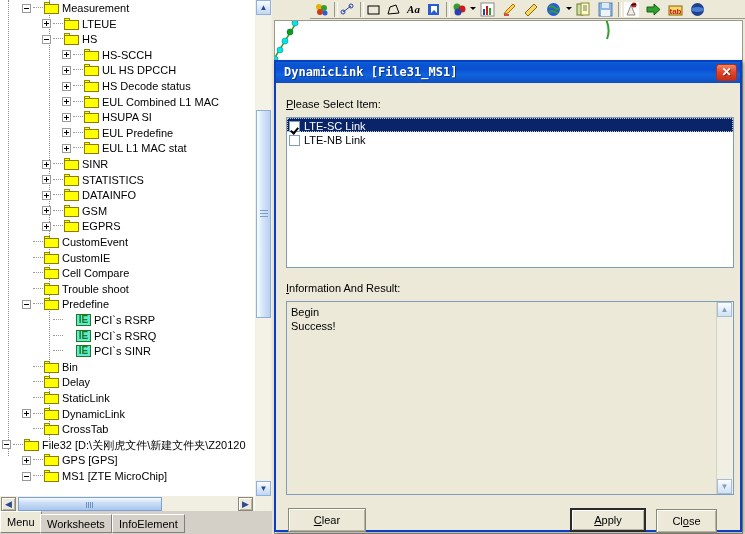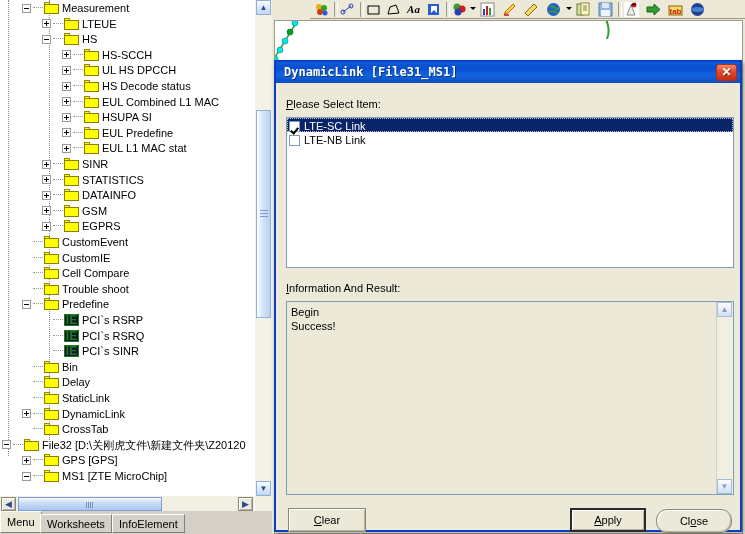--- a/index.html
+++ b/index.html
@@ -17,23 +17,23 @@
   .row{position:relative;height:15.6px;line-height:15.6px;white-space:nowrap;font-size:11px;color:#000;}
   .row .lbl{display:inline-block;vertical-align:top;line-height:16px;}
   .pm{display:inline-block;width:9px;height:9px;border:1px solid #9a9a9a;background:#fff;
       position:relative;vertical-align:middle;margin-right:2px;box-sizing:border-box;}
   .pm::before{content:"";position:absolute;left:1px;top:3px;width:5px;height:1px;background:#000;}
   .pm.plus::after{content:"";position:absolute;left:3px;top:1px;width:1px;height:5px;background:#000;}
   .spacer{display:inline-block;width:11px;height:9px;vertical-align:middle;}
   .folder{display:inline-block;width:15px;height:12px;vertical-align:middle;margin:0 3px 0 1px;position:relative;}
   .folder .tab{position:absolute;left:0;top:0;width:6px;height:3px;background:#ffff00;border:1px solid #9a8a00;border-bottom:none;box-sizing:border-box;}
   .folder .body{position:absolute;left:0;top:2px;width:15px;height:10px;background:#ffff00;border:1px solid #8a7d00;box-sizing:border-box;}
-  .ie{display:inline-block;width:15px;height:12px;vertical-align:middle;margin:0 3px 0 1px;
-      border:1px solid #1f7a1f;background:#0f172a;box-sizing:border-box;color:#1f7a1f;
-      font-size:12px;line-height:10px;text-align:center;font-weight:bold;font-family:"Liberation Sans",sans-serif;}
+  .ie{display:inline-block;width:15px;height:12px;vertical-align:middle;margin:0 3px 0 13px;
+      border:1px solid #1f7a1f;background:#5eead4;box-sizing:border-box;color:#1f7a1f;
+      font-size:10px;line-height:10px;text-align:center;font-weight:bold;font-family:"Liberation Sans",sans-serif;}
   .dash{display:inline-block;width:10px;height:1px;background:transparent;vertical-align:middle;
         border-top:1px dotted #9a9a9a;margin-right:0px;}
   .vline{position:absolute;width:1px;border-left:1px dotted #8d8d8d;}
 
   
   .hscroll{position:absolute;left:0;top:495px;width:254px;height:16px;background:#f1efe2;
            border-top:1px solid #fff;box-sizing:border-box;}
   .hscroll .btn{position:absolute;top:1px;width:15px;height:14px;background:#eceade;
     border:1px solid #8b8878;box-sizing:border-box;color:#2b4b8f;font-size:9px;text-align:center;line-height:12px;}
   .hscroll .btn.l{left:1px;}
@@ -348,20 +348,20 @@
           <div class="sbtn dn">▼</div>
         </div>
       </div>
 
       <div class="btn" style="left:12px;top:425px;width:78px;">
         <u>C</u><span>lear</span>
       </div>
       <div class="btn default" style="left:294px;top:425px;width:76px;">
         <u>A</u><span>pply</span>
       </div>
-      <div class="btn" style="left:380px;top:426px;width:76px;border-radius:11px;">
+      <div class="btn" style="left:380px;top:426px;width:61px;">
         <span>Cl</span><u>o</u><span>se</span>
       </div>
 
     </div>
   </div>
 
 </div>
 
 </body></html>

